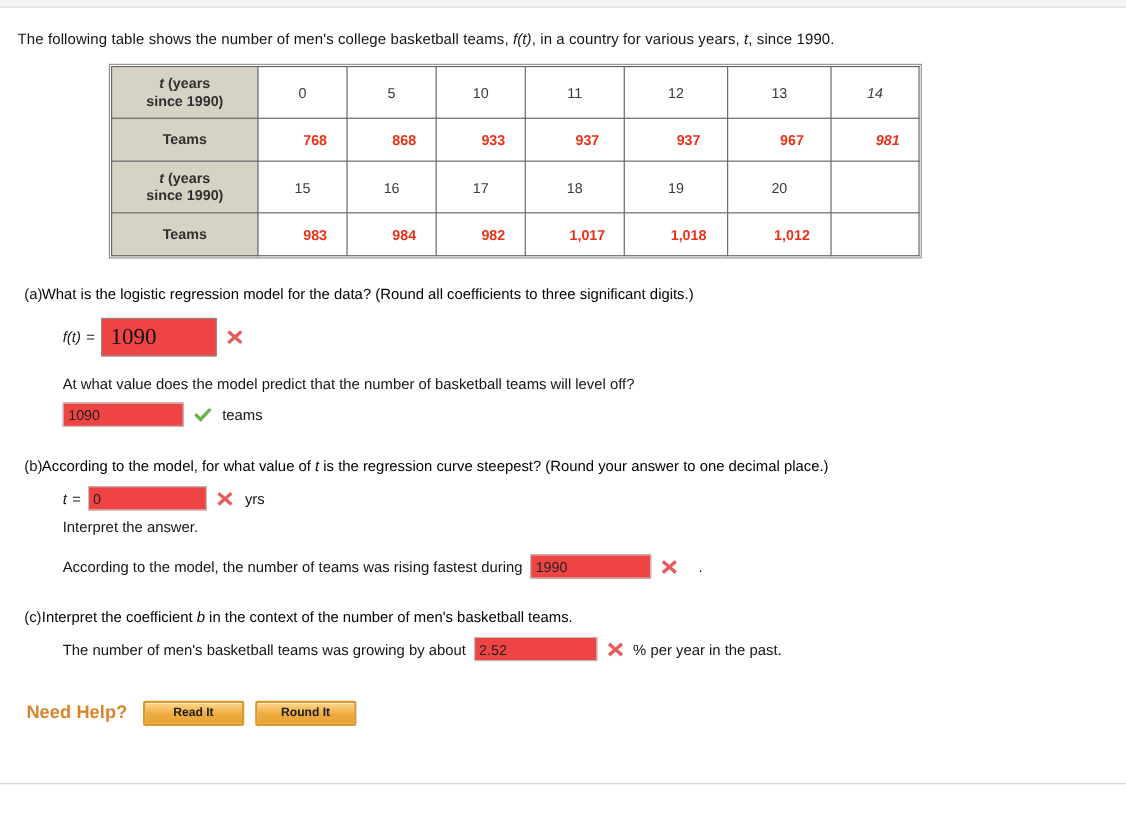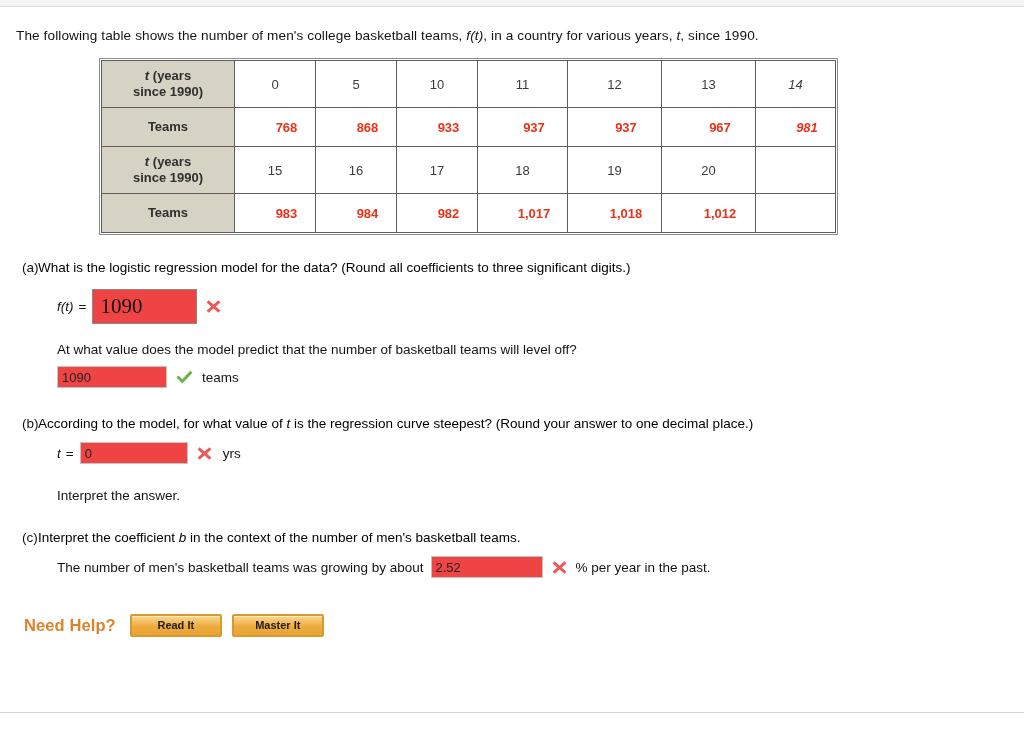--- a/index.html
+++ b/index.html
@@ -303,22 +303,32 @@
         <span class="lbl-math">t</span>
         <span class="eq">=</span>
         <input class="box w-t" type="text" value="0" style="">
         <span class="mark">
           <svg width="17" height="17" viewBox="0 0 17 17">
             <path d="M3.6 2.2 L8.5 6.6 L13.4 2.2 L15.4 4.6 L10.8 8.5 L15.4 12.4 L13.4 14.8 L8.5 10.4 L3.6 14.8 L1.6 12.4 L6.2 8.5 L1.6 4.6 Z" fill="#ea5b5b"></path>
           </svg>
         </span>
         <span class="unit">yrs</span>
       </div>
-      <div class="line" style="margin-top:24px">
+      <div class="line" style="margin-top:8px">
         <span>Interpret the answer.</span>
+      </div>
+      <div class="line" style="margin-top:17px">
+        <span>According to the model, the number of teams was rising fastest during</span>
+        <input class="box w-year" style="margin-left: 7px;" type="text" value="1990">
+        <span class="mark">
+          <svg width="17" height="17" viewBox="0 0 17 17">
+            <path d="M3.6 2.2 L8.5 6.6 L13.4 2.2 L15.4 4.6 L10.8 8.5 L15.4 12.4 L13.4 14.8 L8.5 10.4 L3.6 14.8 L1.6 12.4 L6.2 8.5 L1.6 4.6 Z" fill="#ea5b5b"></path>
+          </svg>
+        </span>
+        <span class="period">.</span>
       </div>
     </div>
   </div>
 
   
   <div class="qblock" style="margin-top:25px">
     <div class="qrow">
       <div class="qlabel">(c)</div>
       <div class="qtext">
         <span>Interpret the coefficient </span><i>b</i><span> in the context of the number of men's basketball teams.</span>
@@ -335,18 +345,18 @@
         </span>
         <span>% per year in the past.</span>
       </div>
     </div>
   </div>
 
   
   <div class="need-help">
     <span class="nh-text">Need Help?</span>
     <div class="nh-btn">Read It</div>
-    <div class="nh-btn">Master It</div>
+    <div class="nh-btn">Round It</div>
   </div>
 
 </div>
 
 <div class="divider"></div>
 
 </body></html>

